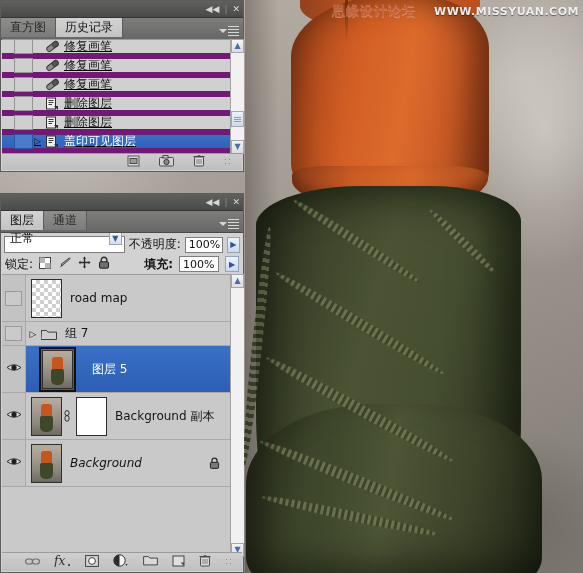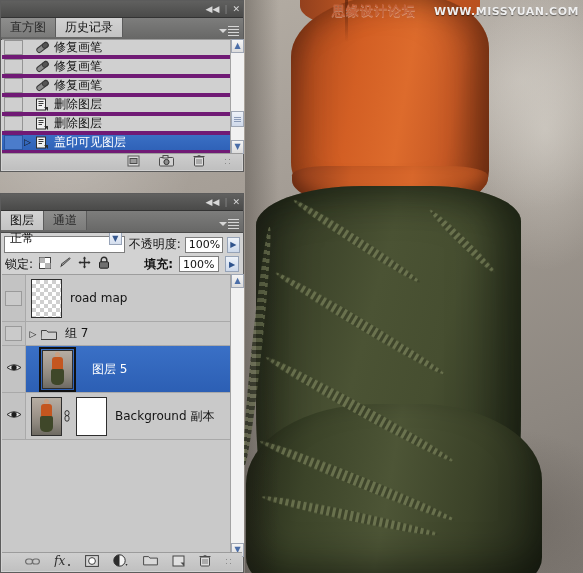--- a/index.html
+++ b/index.html
@@ -86,22 +86,22 @@
   .pnl-menu{position:absolute;right:4px;bottom:3px;display:flex;align-items:center;gap:1px;}
   .menu-caret{width:0;height:0;border-left:4px solid transparent;border-right:4px solid transparent;
      border-top:4px solid #d6d6d6;}
   .menu-lines{display:flex;flex-direction:column;gap:1.5px;}
   .menu-lines i{display:block;width:11px;height:1.5px;background:#d6d6d6;}
 
   
   #history-panel{left:0;top:0;width:244px;height:172px;}
   .hist-list{position:absolute;left:1px;top:38px;width:229px;height:115px;background:#d0d0d0;
      border-top:1px solid #9a9a9a;overflow:hidden;}
-  .hist-row{height:19px;display:flex;align-items:center;border-bottom:4px solid #701a75;
-     box-sizing:border-box;padding-left:0;}
+  .hist-row{height:19px;display:flex;align-items:center;border-bottom:6px solid #701a75;
+     box-sizing:border-box;padding-left:10px;text-decoration:underline;}
   .hist-row.sel{background:linear-gradient(180deg,#3a6fc4,#2f62b8);}
   .hist-row.sel .hist-label{color:#fff;}
   .hist-chk{width:17px;height:13px;margin-left:2px;border:1px solid #949494;background:#cfcfcf;flex:none;}
   .hist-row.sel .hist-chk{border-color:#2a55a0;background:#4b7ccb;}
   .hist-arrow{width:9px;flex:none;text-align:center;font-size:9px;color:#111;line-height:9px;}
   .hist-icon{width:20px;flex:none;display:flex;align-items:center;justify-content:center;}
   .hist-label{font-size:12px;color:#141414;margin-left:2px;white-space:nowrap;}
   .hist-foot{position:absolute;left:1px;bottom:1px;width:240px;height:17px;
      background:linear-gradient(180deg,#cdcdcd,#bfbfbf);border-top:1px solid #9c9c9c;
      display:flex;align-items:center;justify-content:flex-end;gap:19px;padding-right:9px;box-sizing:border-box;}
@@ -472,20 +472,42 @@
       <span class="mask-link">
         <svg width="8" height="12" viewBox="0 0 8 12">
           <rect x="2" y="0.6" width="4" height="5" rx="2" fill="none" stroke="#2e2e2e"></rect>
           <rect x="2" y="5.6" width="4" height="5.6" rx="2" fill="none" stroke="#2e2e2e"></rect>
         </svg>
       </span>
       <span class="thumb thumb-white"></span>
       <span class="lay-name">Background 副本</span>
     </div>
 
+    <div class="lay-row">
+      <span class="eye-cell">
+        <span>
+          <svg width="16" height="11" viewBox="0 0 16 11">
+            <path d="M1 5.5 Q8 0 15 5.5 Q8 11 1 5.5 Z" fill="#dcdcdc" stroke="#2e2e2e"></path>
+            <circle cx="8" cy="5.5" r="2.6" fill="#1e1e1e"></circle>
+          </svg>
+        </span>
+      </span>
+      <span class="thumb thumb-person">
+        <span class="tp-head"></span>
+        <span class="tp-top"></span>
+        <span class="tp-skirt"></span>
+      </span>
+      <span class="lay-name italic">Background</span>
+      <span class="lock-badge">
+        <svg width="11" height="12" viewBox="0 0 11 12">
+          <path d="M3 5.5 V3.6 a2.5 2.5 0 0 1 5 0 V5.5" fill="none" stroke="#2d2d2d" stroke-width="1.3"></path>
+          <rect x="1.4" y="5.4" width="8.2" height="6" rx="1" fill="#787878" stroke="#222"></rect>
+        </svg>
+      </span>
+    </div>
   </div>
 
   <div class="vscroll" style="left:229px;top:80px;height:283px;">
     <div class="sc-btn">
         <span>▲</span>
       </div>
     <div class="sc-btn" style="position:absolute;bottom:0;">
         <span>▼</span>
       </div>
   </div>

